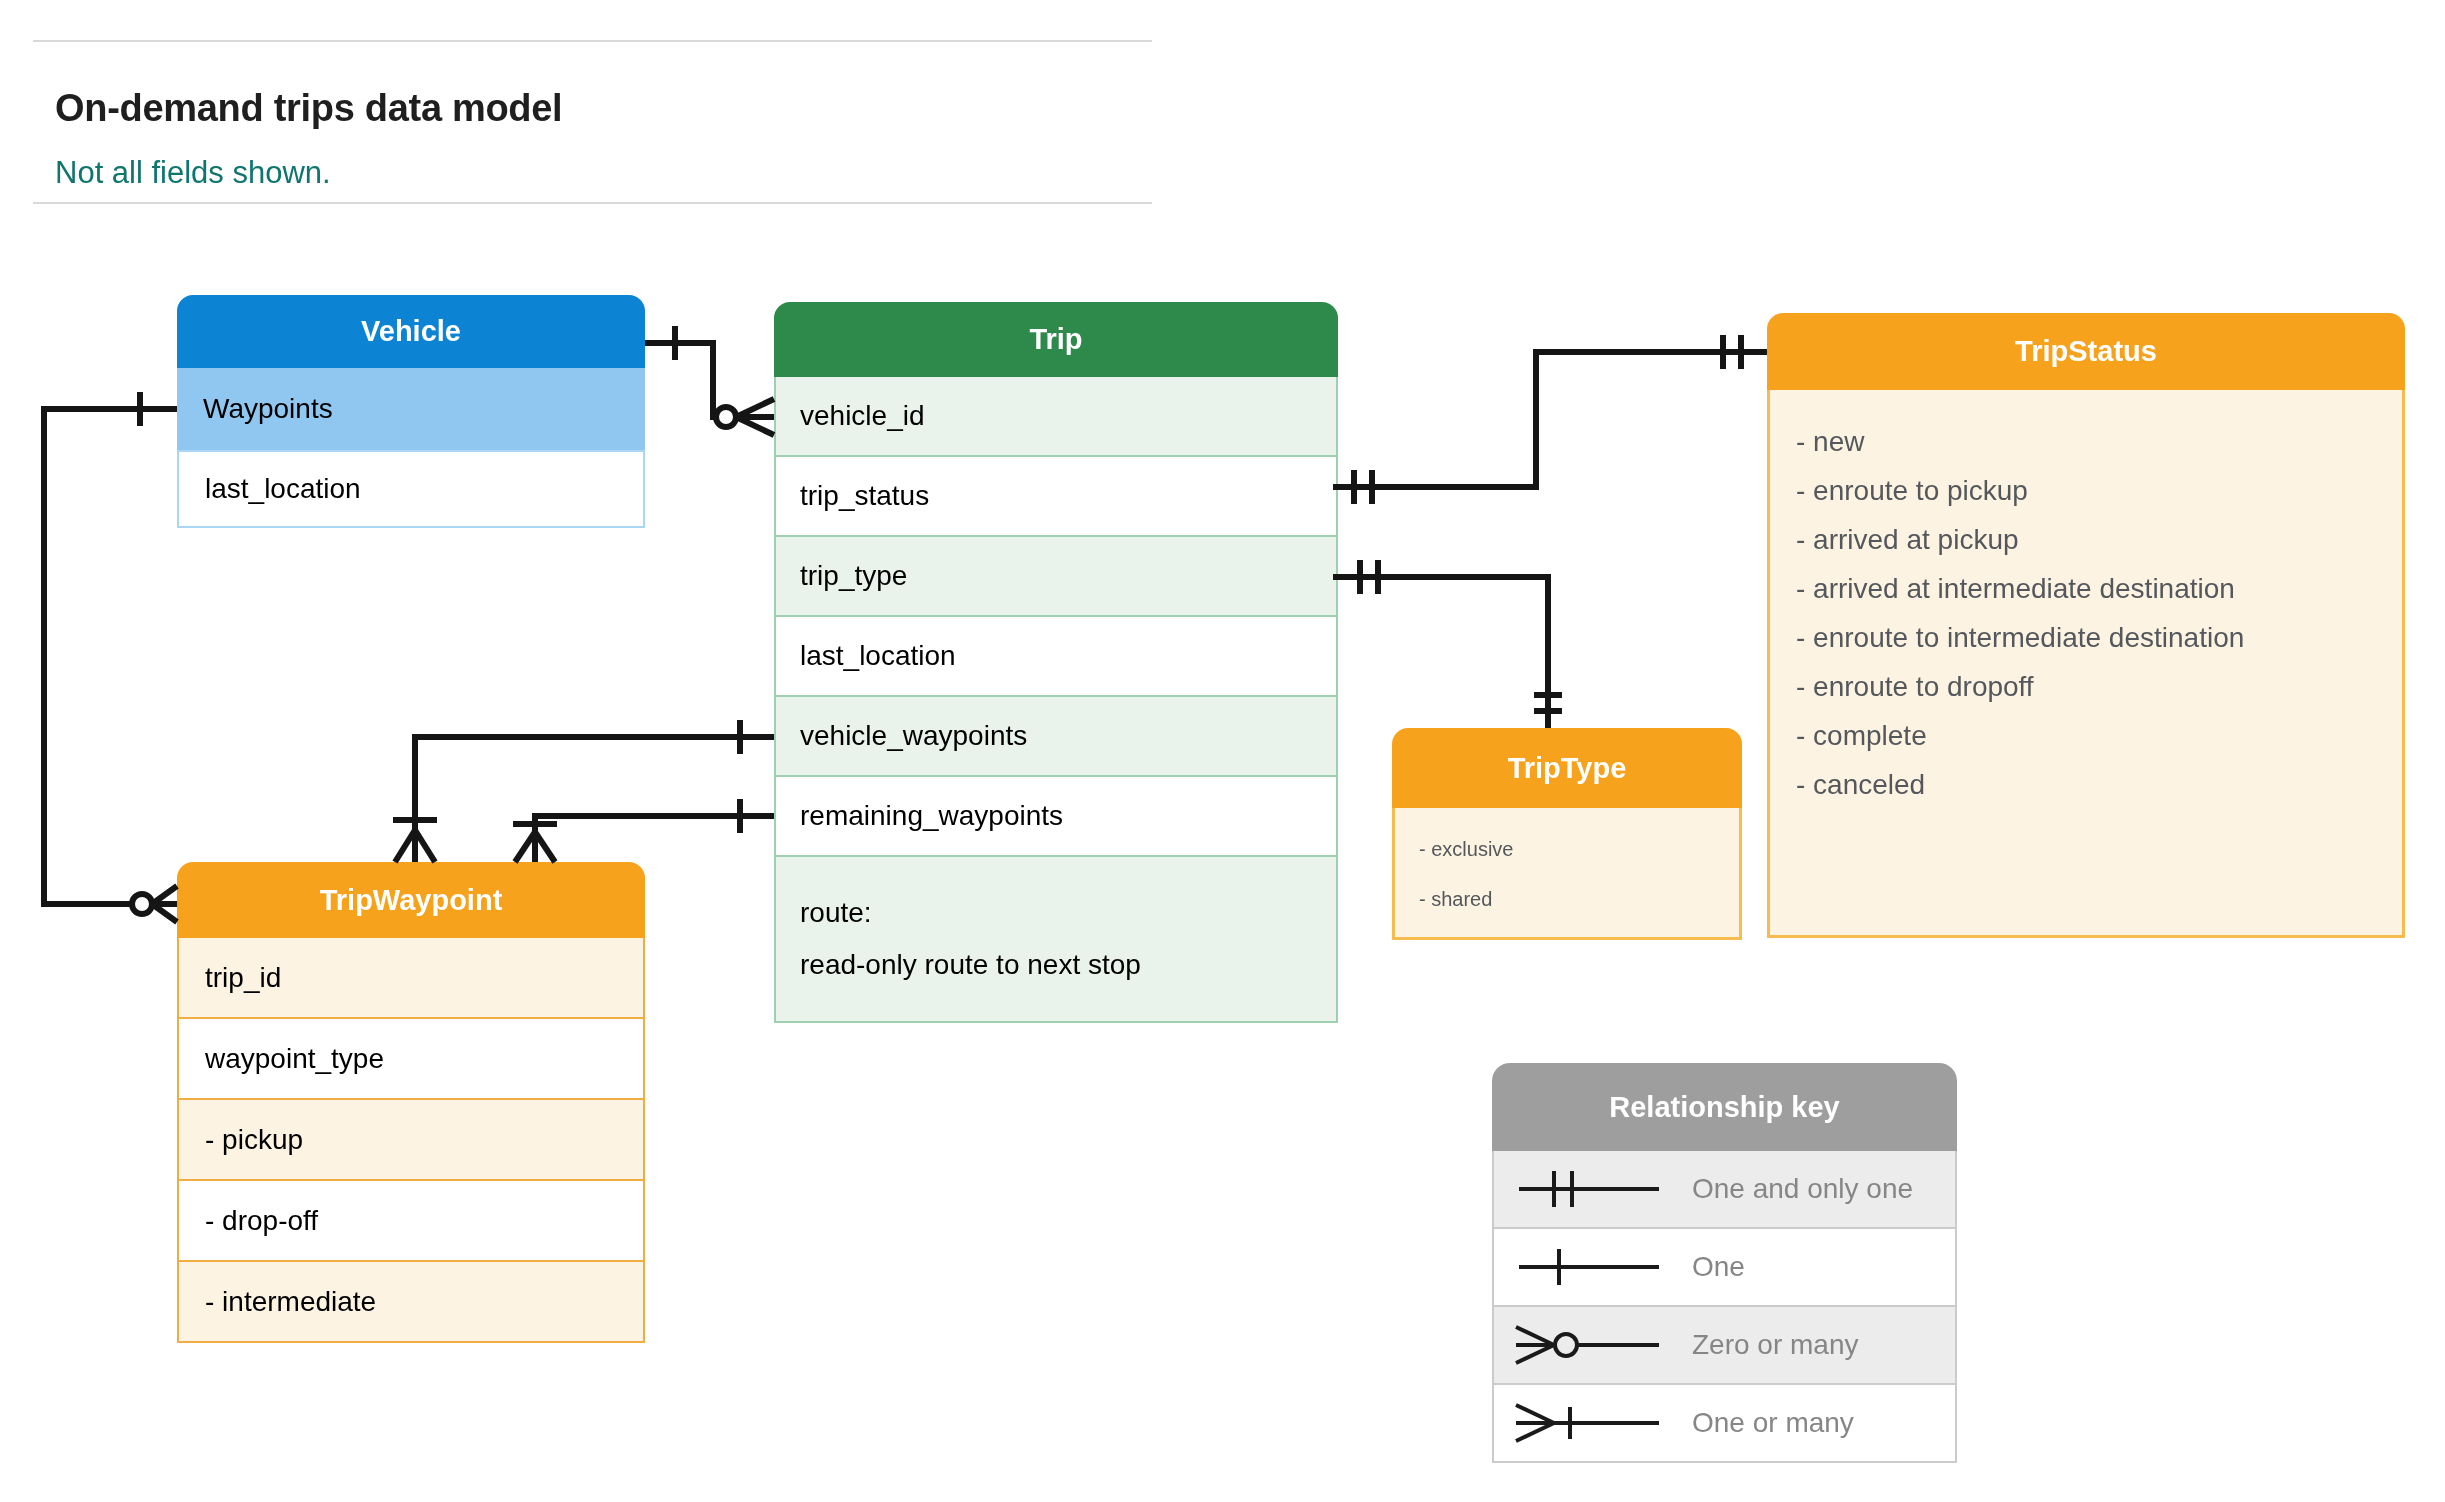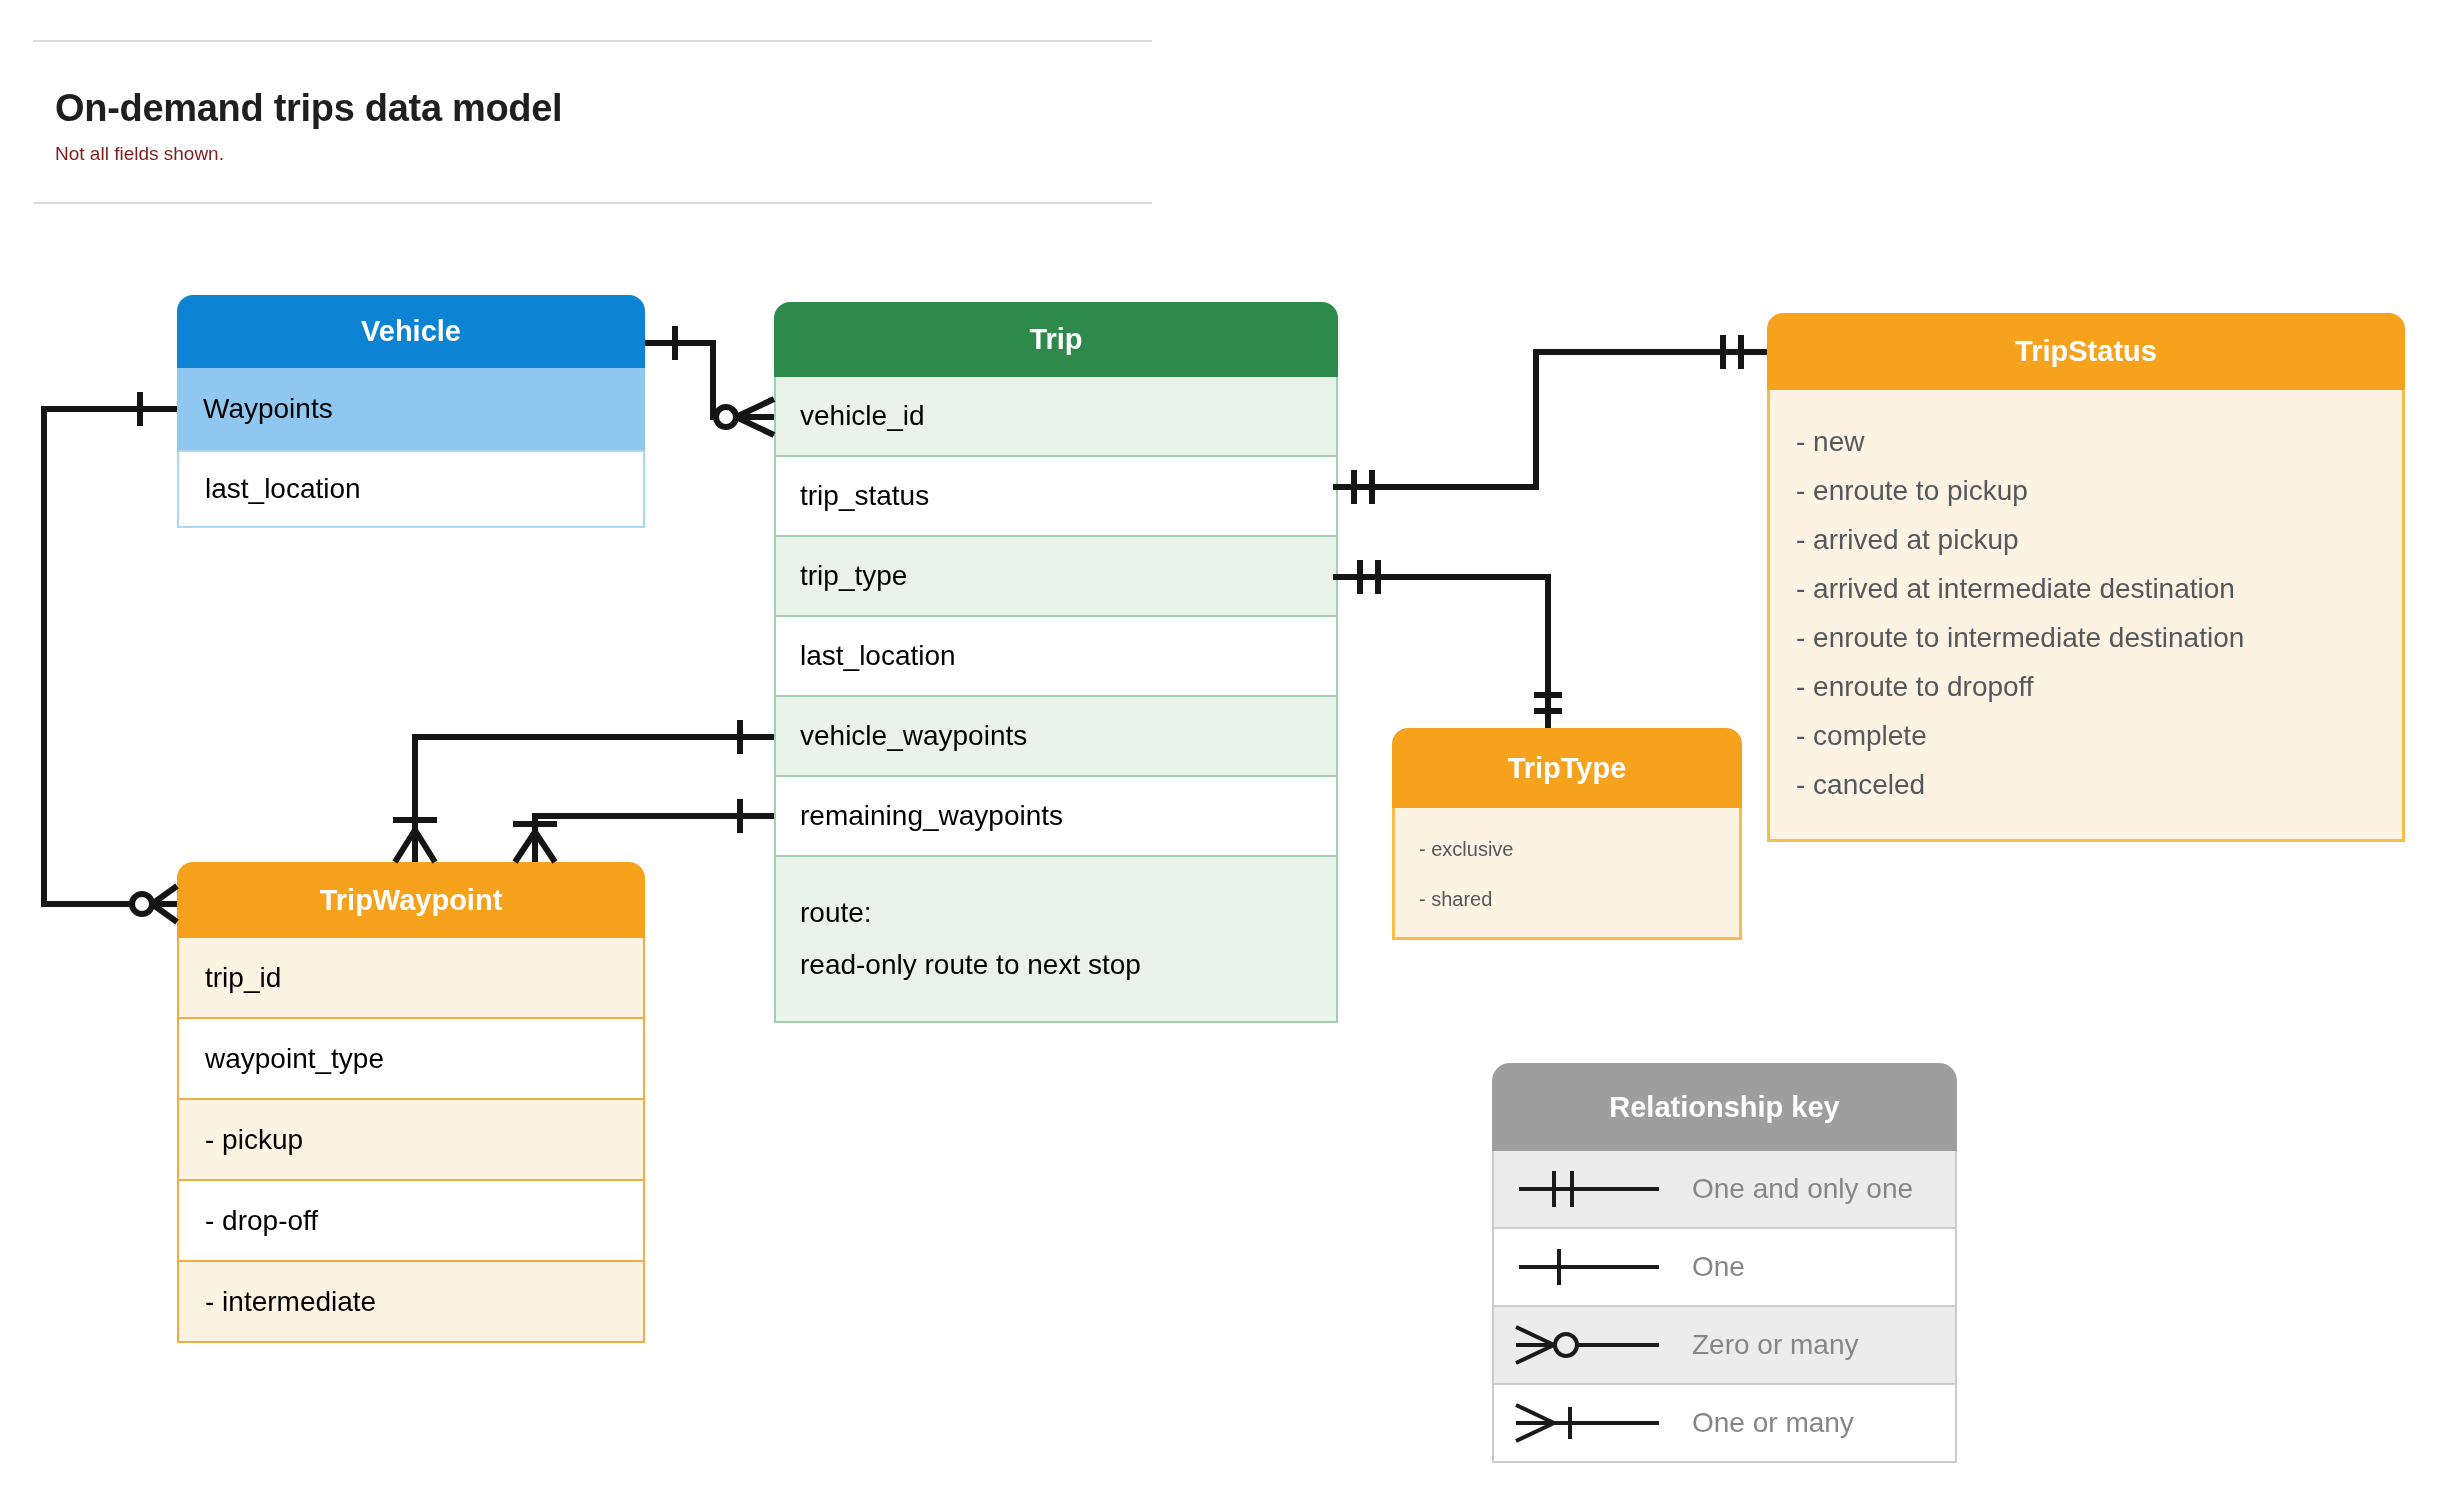--- a/index.html
+++ b/index.html
@@ -5,21 +5,21 @@
   html,body{margin:0;padding:0;background:#ffffff;}
   .canvas{
     position:relative;width:2445px;height:1502px;background:#ffffff;
     font-family:"Liberation Sans",sans-serif;color:#54585c;overflow:hidden;
   }
   
   .rule{position:absolute;left:33px;width:1119px;height:2px;background:#d9d9d9;}
   .rule-top{top:40px;}
   .rule-bottom{top:202px;}
   .doc-title{position:absolute;left:55px;top:62px;font-size:38px;font-weight:700;color:#1f1f1f;letter-spacing:-.3px;text-align:center;}
-  .doc-subtitle{position:absolute;left:55px;top:124px;font-size:19px;color:#7f1d1d;}
+  .doc-subtitle{position:absolute;left:55px;top:124px;font-size:31px;color:#0f766e;}
   
   .entity{position:absolute;box-sizing:border-box;z-index:2;}
   .entity-header{
     display:flex;align-items:center;justify-content:center;
     border-radius:16px 16px 0 0;color:#ffffff;font-weight:700;font-size:29px;
   }
   .row{display:flex;align-items:center;box-sizing:border-box;font-size:28px;color:#000000;padding-left:26px;}
   
   .vehicle{left:177px;top:295px;width:468px;}
   .vehicle .entity-header{height:73px;background:#0d83d3;}
@@ -30,21 +30,21 @@
   .trip .entity-header{height:75px;background:#2e8a4b;}
   .trip .row{height:80px;border:2px solid #9ecfae;border-top:none;padding-left:24px;}
   .trip .row.tint{background:#e9f2eb;}
   .trip .row.white{background:#ffffff;}
   .trip .row-route{height:166px;flex-direction:column;align-items:flex-start;justify-content:center;line-height:52px;}
   
   .enum .entity-header{background:#f7a21c;}
   .enum-body{box-sizing:border-box;background:#fdf3e2;border:3px solid #f6bc4e;border-top:none;}
   .trip-status{left:1767px;top:313px;width:638px;}
   .trip-status .entity-header{height:77px;}
-  .trip-status .enum-body{height:452px;padding:27px 10px 0 26px;}
+  .trip-status .enum-body{height:548px;padding:27px 10px 0 26px;}
   .trip-status .enum-item{font-size:28px;line-height:49px;color:#54585c;}
   .trip-type{left:1392px;top:728px;width:350px;}
   .trip-type .entity-header{height:80px;}
   .trip-type .enum-body{height:132px;padding:16px 10px 0 24px;}
   .trip-type .enum-item{font-size:20px;line-height:50px;color:#54585c;}
   
   .trip-waypoint{left:177px;top:862px;width:468px;}
   .trip-waypoint .entity-header{height:76px;background:#f7a21c;}
   .trip-waypoint .row{height:81px;border:2px solid #f2ad42;border-top:none;}
   .trip-waypoint .row.cream{background:#fdf3e2;}

